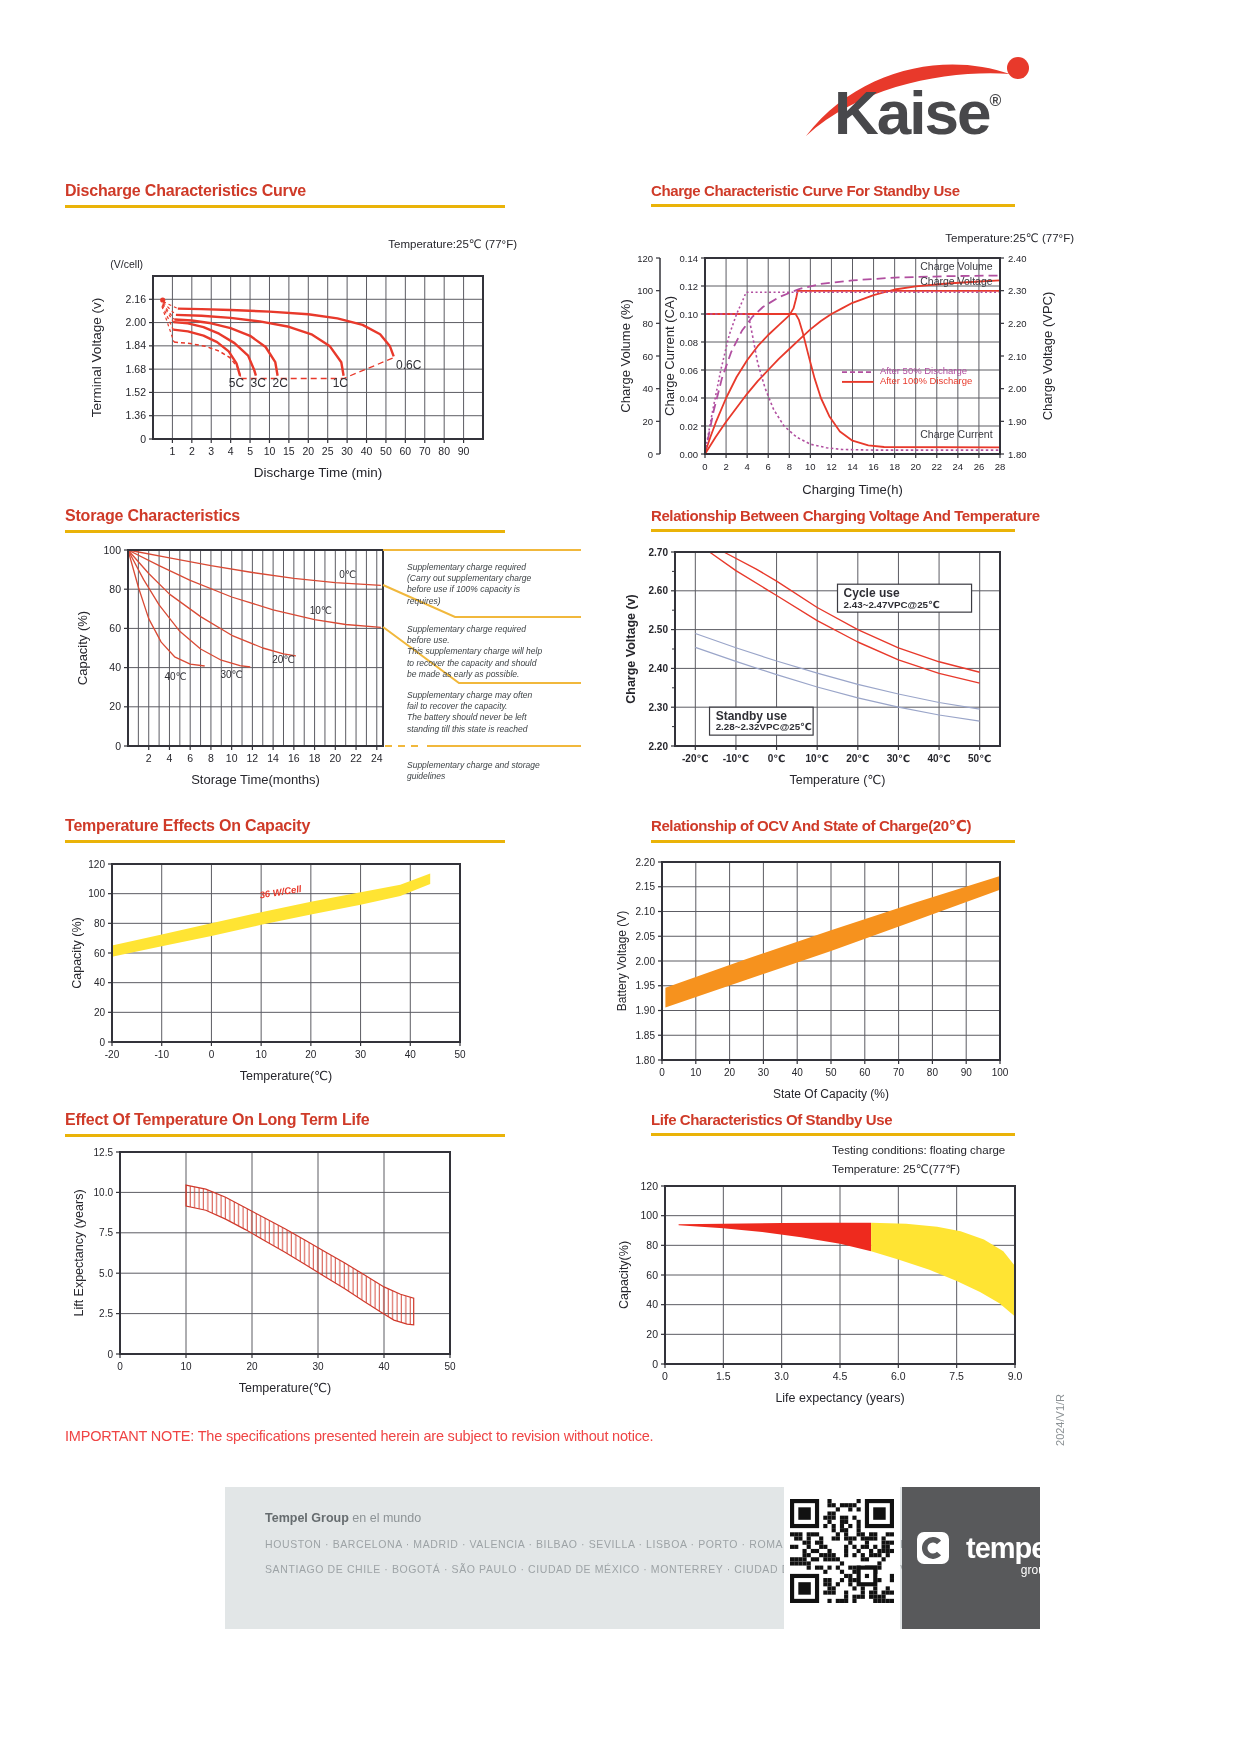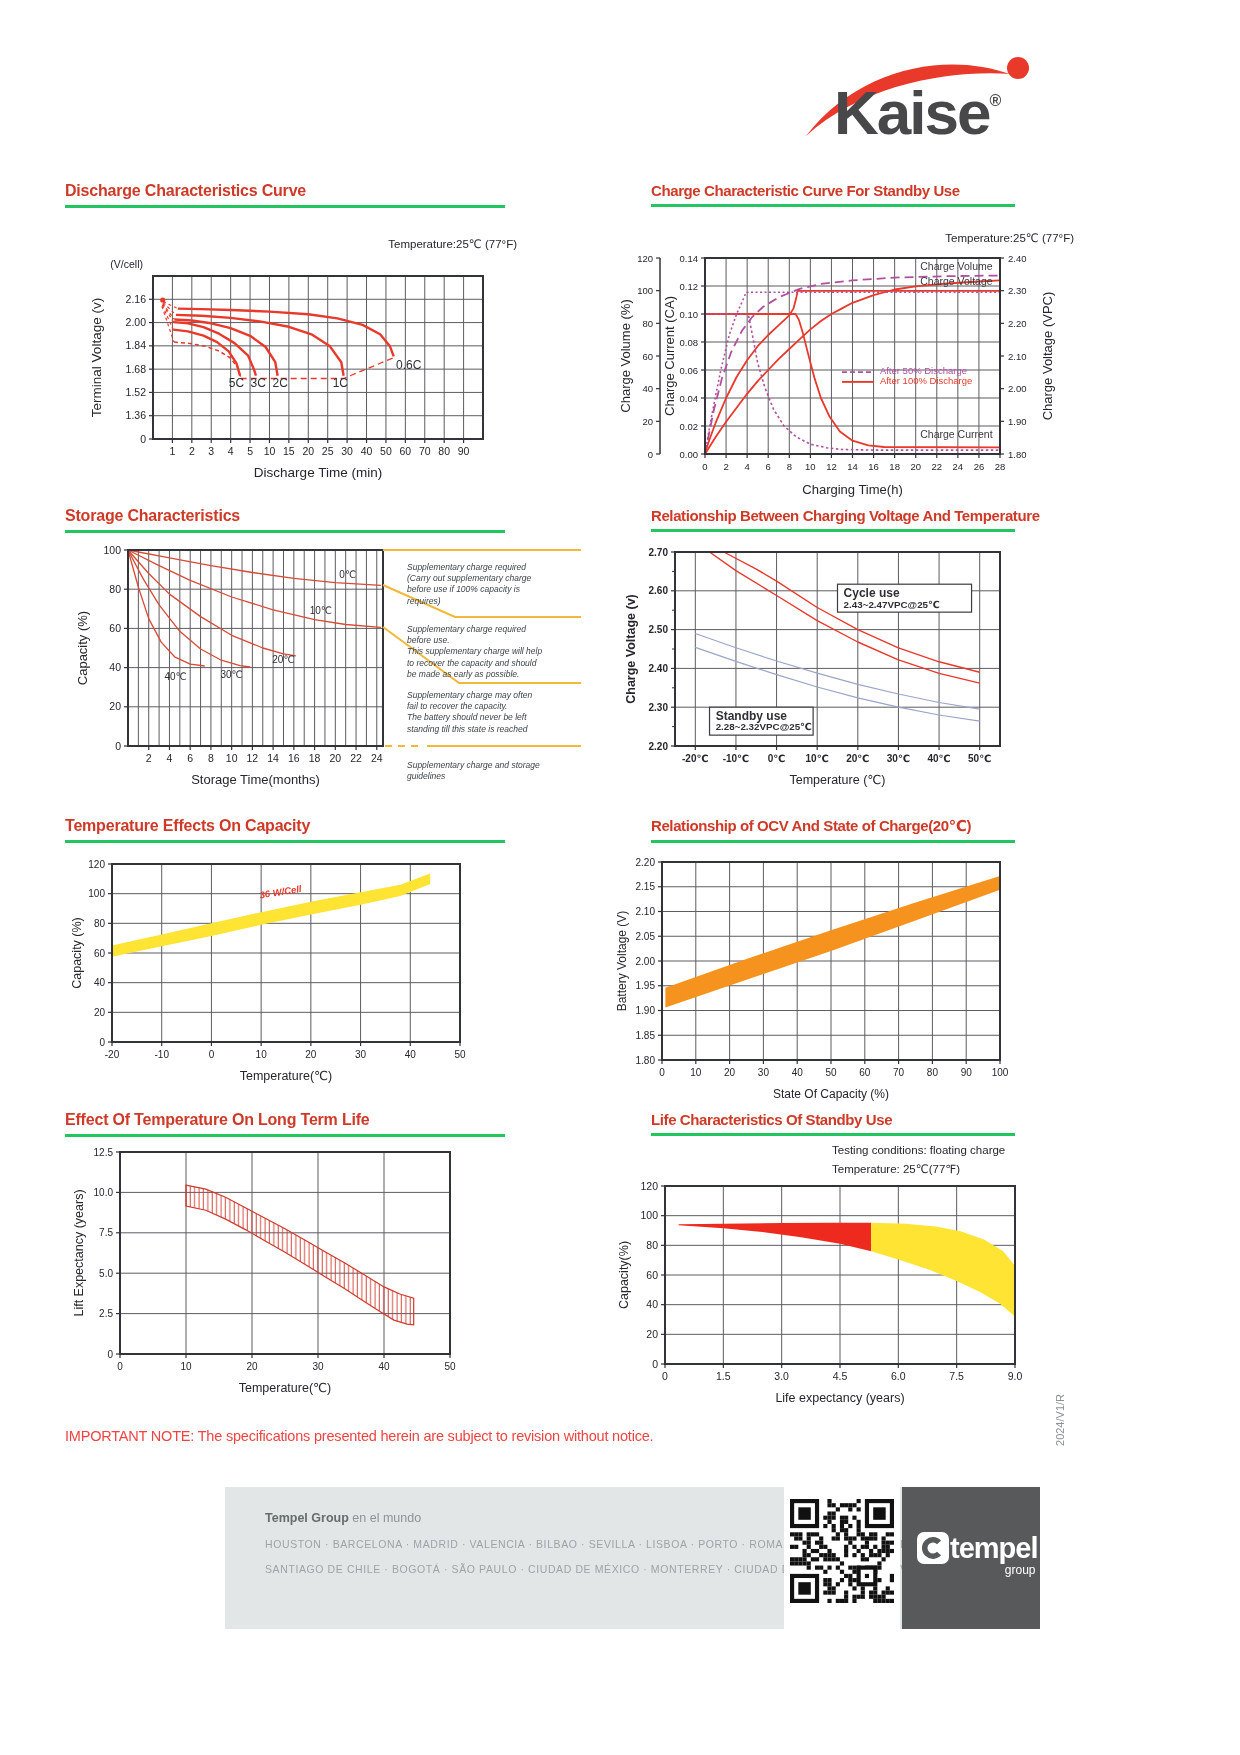--- a/index.html
+++ b/index.html
@@ -1,41 +1,41 @@
 <!DOCTYPE html>
 <html><head>
 <meta charset="utf-8">
 <style>
   html,body{margin:0;padding:0;background:#fff;}
   .page{position:relative;width:1240px;height:1755px;background:#fff;overflow:hidden;
         font-family:"Liberation Sans","DejaVu Sans",sans-serif;}
   .sec{position:absolute;}
   .sec h2{margin:0;font-size:16px;font-weight:bold;color:#cf3a28;letter-spacing:-0.2px;
-          padding-bottom:5px;border-bottom:3px solid #22c55e;white-space:nowrap;}
+          padding-bottom:5px;border-bottom:3px solid #eab308;white-space:nowrap;}
   .sec.r h2{font-size:15px;letter-spacing:-0.4px;margin-left:36px;}
   .chart{position:absolute;}
   .chart svg{display:block;}
   .sann{position:absolute;font-style:italic;font-size:8.5px;line-height:1.32;color:#3f4447;white-space:pre-line;}
   .kaise{position:absolute;left:800px;top:48px;width:250px;height:112px;}
   .kaise .swoosh{position:absolute;left:0;top:0;}
   .kaise-text{position:absolute;left:34px;top:34px;font-size:62px;font-weight:bold;color:#48484b;letter-spacing:-2px;line-height:1;}
   .kaise-text sup{font-size:16px;letter-spacing:0;vertical-align:28px;}
   .imp-note{position:absolute;left:65px;top:1428px;font-size:14.5px;color:#ef4444;letter-spacing:-0.2px;}
   .version{position:absolute;left:1054px;top:1394px;writing-mode:vertical-rl;transform:rotate(180deg);
            font-size:11px;color:#8b9194;}
   .footer-band{position:absolute;left:225px;top:1487px;width:815px;height:142px;background:#e2e6e7;}
   .fg-text{position:absolute;left:40px;top:24px;}
   .fg-line1{font-size:12.5px;color:#8d9396;}
   .fg-line1 b{color:#666c6f;}
   .fg-cities{font-size:10.5px;color:#9da3a6;letter-spacing:0.6px;margin-top:13px;white-space:nowrap;}
   .qr-box{position:absolute;left:784px;top:1487px;width:116px;height:142px;background:#fff;}
   .qr-box svg{position:absolute;left:0;right:0;margin:auto;top:12px;}
   .tempel-block{position:absolute;left:902px;top:1487px;width:138px;height:142px;background:#58595b;}
   .tempel-inner{position:absolute;left:14px;top:44px;}
-  .tempel-row{display:flex;align-items:center;gap:0;}
+  .tempel-row{display:flex;align-items:center;gap:16px;}
   .tempel-name{font-size:29px;font-weight:bold;color:#fff;letter-spacing:-1px;}
   .tempel-group{display:block;text-align:right;font-size:12px;color:#fff;margin-top:-2px;padding-right:2px;}
 </style>
 </head>
 <body>
 
 <div class="page">
 
   <div class="kaise">
     <svg class="swoosh" width="250" height="112" viewBox="0 0 250 112">

